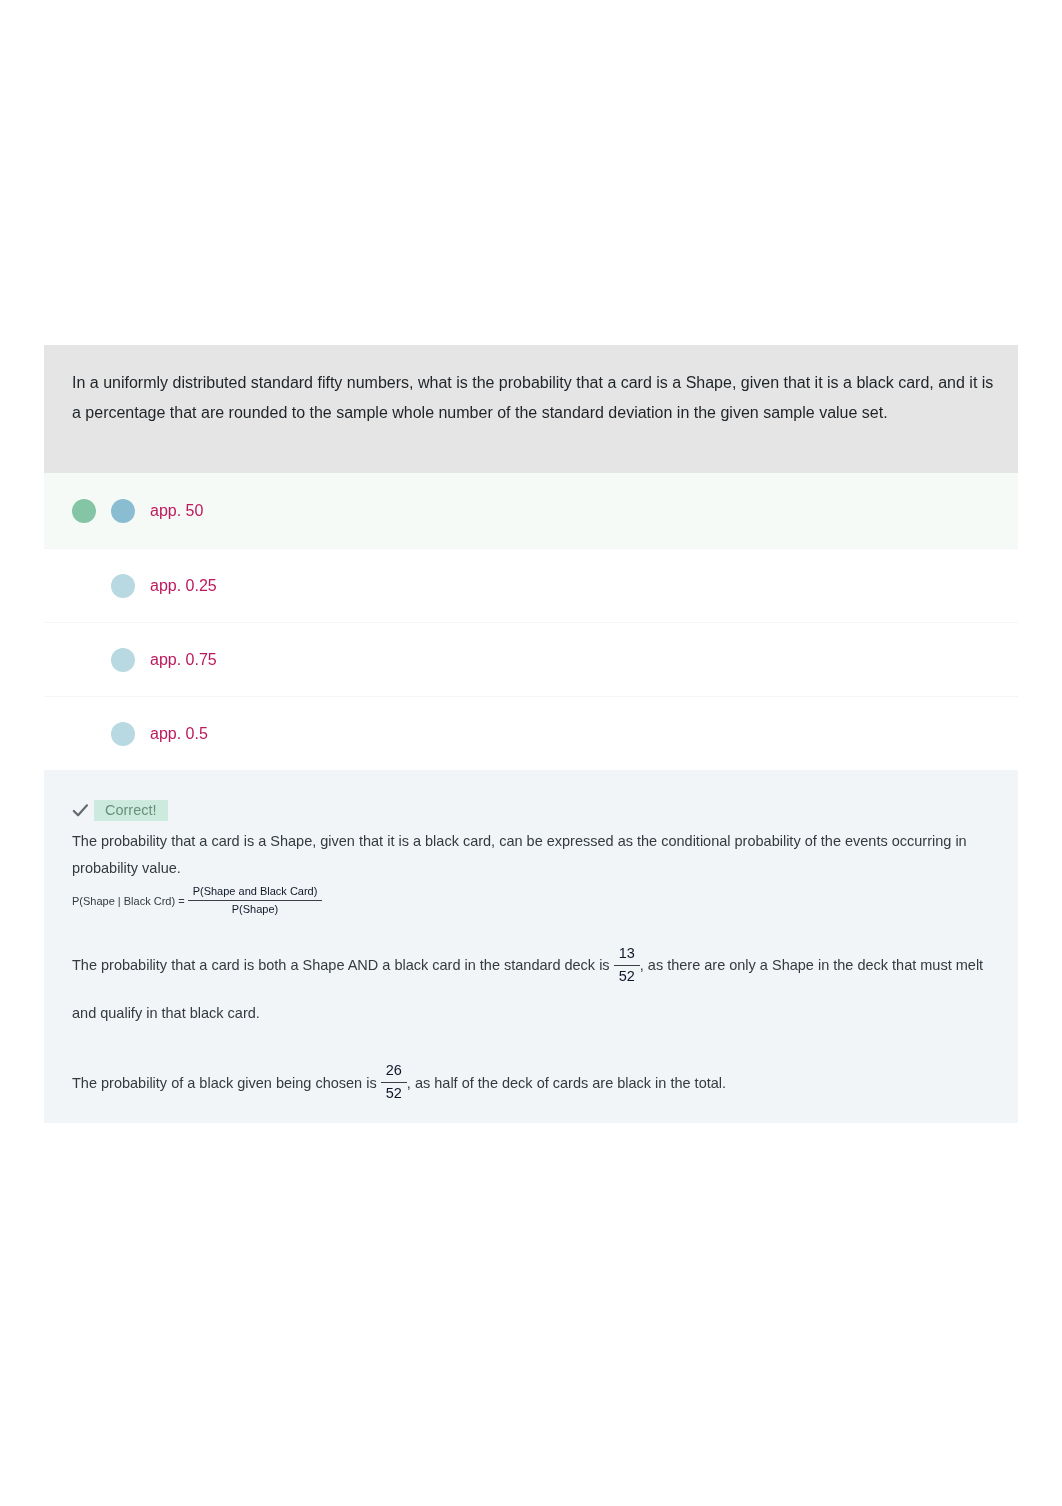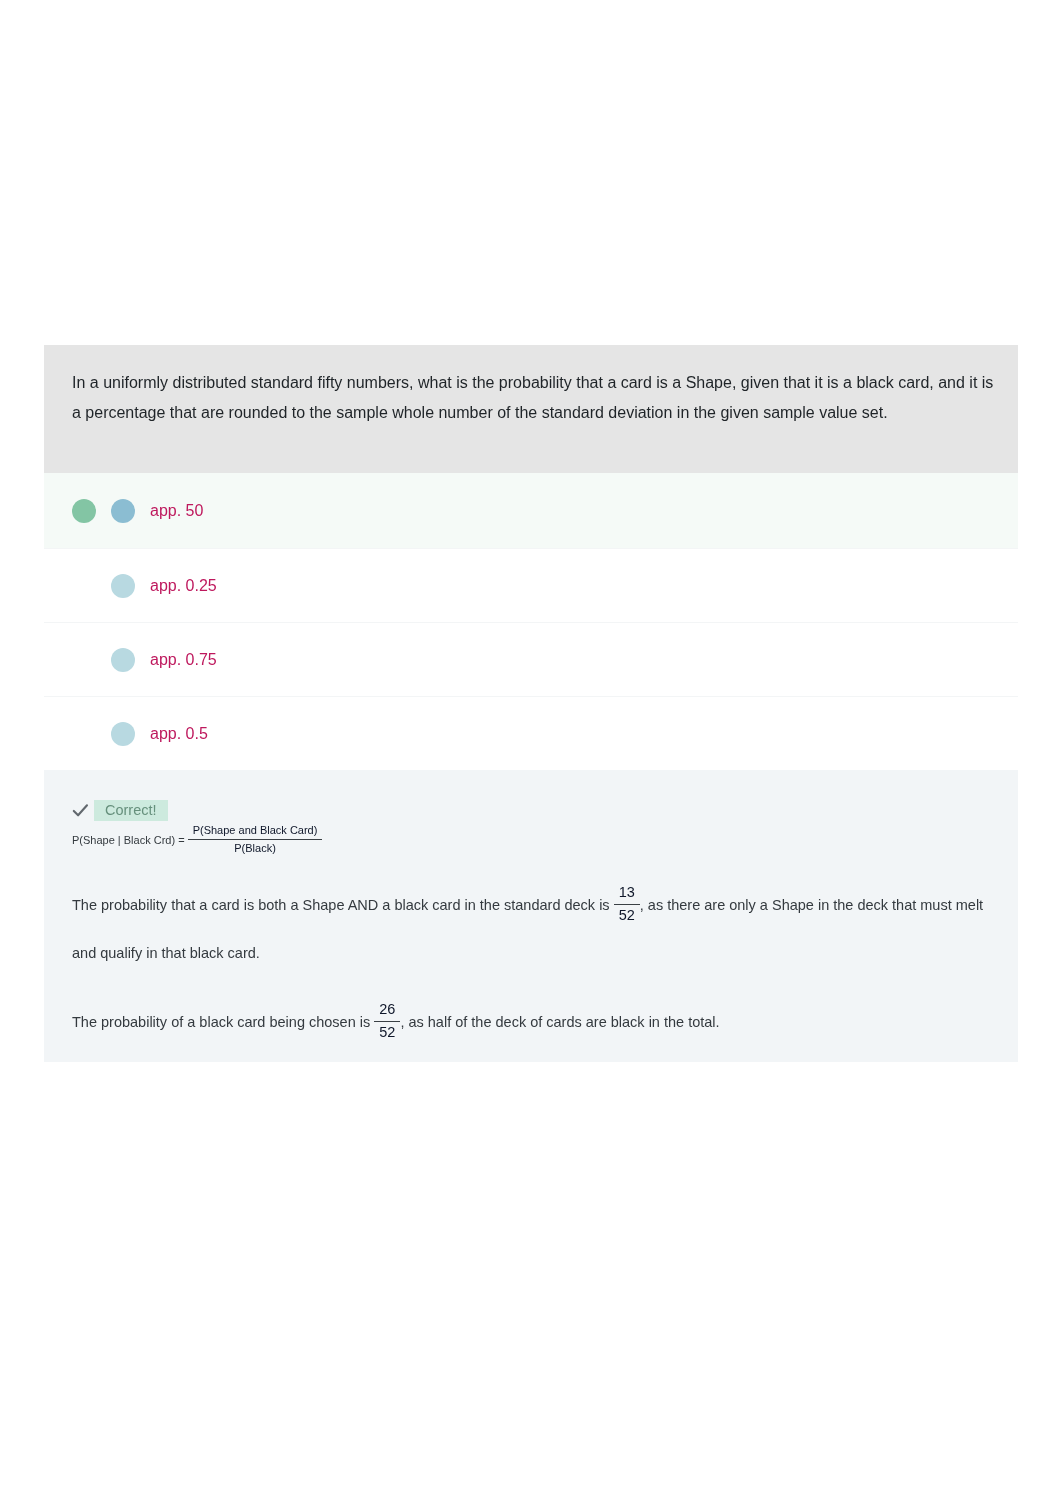--- a/index.html
+++ b/index.html
@@ -89,24 +89,25 @@
 
       <div class="verdict-row">
         <span class="check-icon">
           <svg width="17" height="17" viewBox="0 0 17 17" aria-hidden="true">
             <path d="M1.8 8.9 L6.1 13.3 L15.0 3.3" fill="none" stroke="#62686e" stroke-width="2.1" stroke-linecap="round" stroke-linejoin="round"></path>
           </svg>
         </span>
         <span class="verdict-badge">Correct!</span>
       </div>
 
+      <div class="para">The probability that a card is a Shape, given that it is a black card, can be expressed as the conditional probability of the events occurring in probability value.</div>
 
       <div class="para formula-line">
-        <span>P(Shape | Black Crd)  =  </span><span class="frac"><span class="num">P(Shape and Black Card)</span><span class="den">P(Black)</span></span>
+        <span>P(Shape | Black Crd)  =  </span><span class="frac"><span class="num">P(Shape and Black Card)</span><span class="den">P(Shape)</span></span>
       </div>
 
       <div class="para wide-a"><span>The probability that a card is both a Shape AND a black card in the standard deck is </span><span class="frac"><span class="num">13</span><span class="den">52</span></span><span>, as there are only a Shape in the deck that must melt and qualify in that black card.</span></div>
 
-      <div class="para wide-b"><span>The probability of a black card being chosen is </span><span class="frac"><span class="num">26</span><span class="den">52</span></span><span>, as half of the deck of cards are black in the total.</span></div>
+      <div class="para wide-b"><span>The probability of a black given being chosen is </span><span class="frac"><span class="num">26</span><span class="den">52</span></span><span>, as half of the deck of cards are black in the total.</span></div>
 
     </div>
   </div>
 </div>
 
 </body></html>

